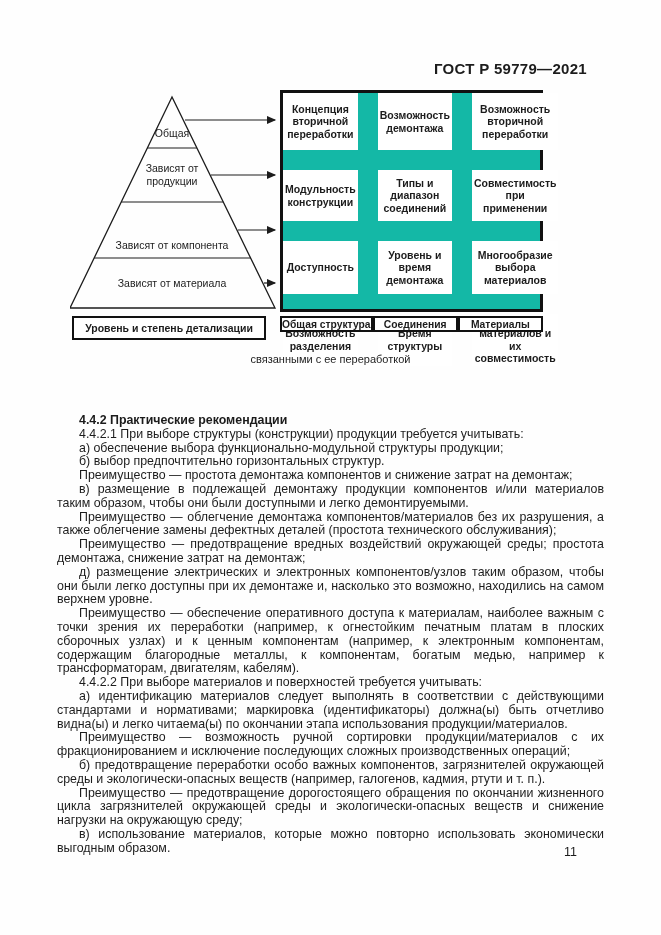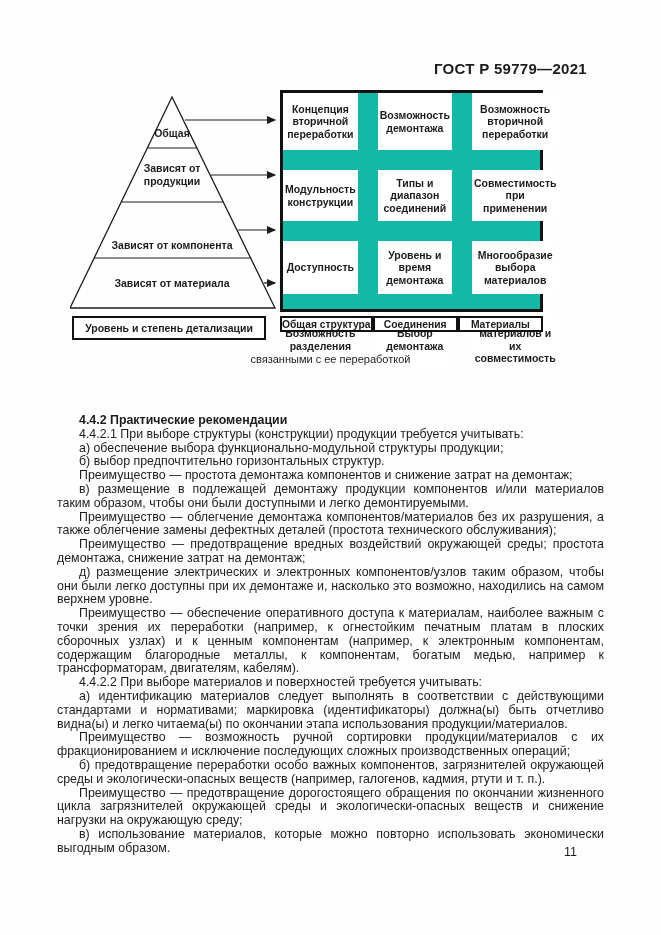--- a/index.html
+++ b/index.html
@@ -25,21 +25,21 @@
     position: absolute;
     left: 70px;
     top: 90px;
     width: 473px;
     height: 250px;
   }
   .pyramid-svg { position: absolute; left: 0; top: 0; }
   .pyr-label {
     position: absolute;
     font-size: 10.5px;
-    font-weight: bold;
+    font-weight: normal;
     text-align: center;
     line-height: 1.2;
   }
   .lbl-0 { left: 62px; top: 37px;  width: 80px; }
   .lbl-1 { left: 62px; top: 72px;  width: 80px; }
   .lbl-2 { left: 22px; top: 149px; width: 160px; text-align: center; }
   .lbl-3 { left: 22px; top: 187px; width: 160px; }
   .pyr-base-box {
     position: absolute;
     left: 2px; top: 226px;
@@ -151,21 +151,21 @@
       <div class="cell">Концепция вторичной переработки</div>
       <div class="cell">Возможность демонтажа</div>
       <div class="cell">Возможность вторичной переработки</div>
       <div class="cell">Модульность конструкции</div>
       <div class="cell">Типы и диапазон соединений</div>
       <div class="cell">Совместимость при применении</div>
       <div class="cell">Доступность</div>
       <div class="cell">Уровень и время демонтажа</div>
       <div class="cell">Многообразие выбора материалов</div>
       <div class="cell">Возможность разделения</div>
-      <div class="cell">Выбор демонтажа</div>
+      <div class="cell">Время структуры</div>
       <div class="cell">Выбор материалов и их совместимость</div>
     </div>
 
     <div class="table-footer">
       <div class="cell">Общая структура</div>
       <div class="cell">Соединения</div>
       <div class="cell">Материалы</div>
     </div>
   </div>
 

